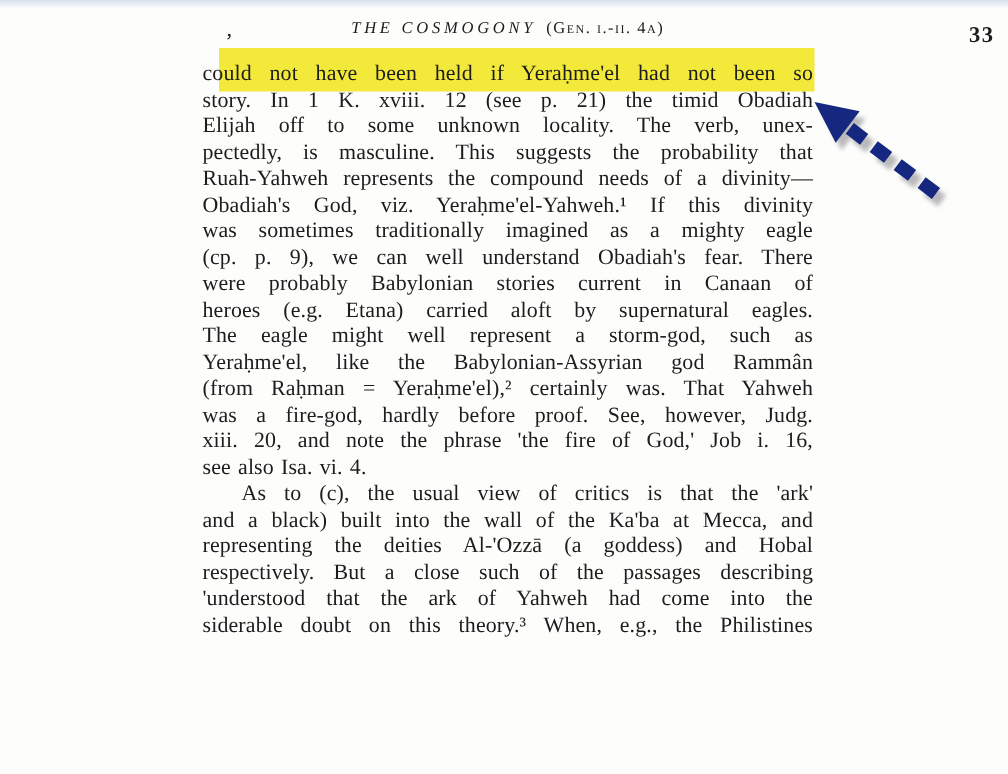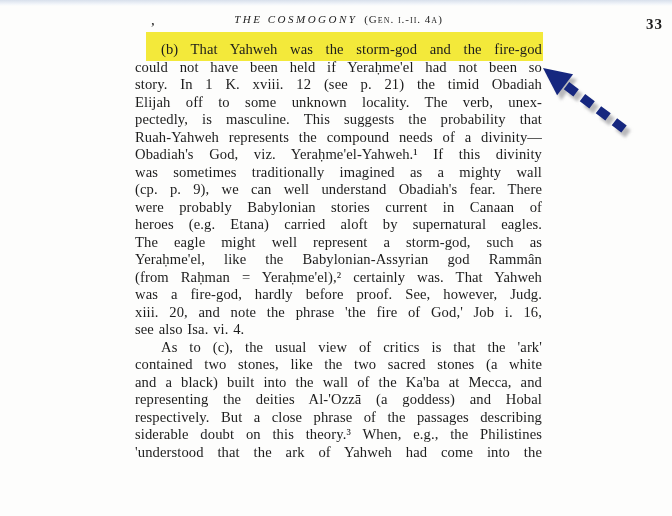--- a/index.html
+++ b/index.html
@@ -98,44 +98,42 @@
   <div class="header">
     <span class="title-main">THE COSMOGONY</span>
     <span class="title-ref">(Gen. i.-ii. 4a)</span>
   </div>
 
   <div class="page-number">33</div>
 
   <div class="highlight-rect"></div>
 
   <div class="text-block">
-    <div class="line indent">(b) That Yahweh was the storm-god and the fire-god</div>
     <div class="line">could not have been held if Yeraḥme'el had not been so</div>
     <div class="line">story.  In 1 K. xviii. 12 (see p. 21) the timid Obadiah</div>
     <div class="line">Elijah off to some unknown locality.  The verb, unex-</div>
     <div class="line">pectedly, is masculine.  This suggests the probability that</div>
     <div class="line">Ruah-Yahweh represents the compound needs of a divinity—</div>
     <div class="line">Obadiah's God, viz. Yeraḥme'el-Yahweh.¹  If this divinity</div>
-    <div class="line">was sometimes traditionally imagined as a mighty wall</div>
+    <div class="line">was sometimes traditionally imagined as a mighty eagle</div>
     <div class="line">(cp. p. 9), we can well understand Obadiah's fear.  There</div>
     <div class="line">were probably Babylonian stories current in Canaan of</div>
     <div class="line">heroes (e.g. Etana) carried aloft by supernatural eagles.</div>
     <div class="line">The eagle might well represent a storm-god, such as</div>
     <div class="line">Yeraḥme'el, like the Babylonian-Assyrian god Rammân</div>
     <div class="line">(from Raḥman = Yeraḥme'el),² certainly was.  That Yahweh</div>
     <div class="line">was a fire-god, hardly before proof.  See, however, Judg.</div>
     <div class="line">xiii. 20, and note the phrase 'the fire of God,' Job i. 16,</div>
     <div class="line end">see also Isa. vi. 4.</div>
     <div class="line indent">As to (c), the usual view of critics is that the 'ark'</div>
-    <div class="line">contained two stones, like the two sacred stones (a white</div>
     <div class="line">and a black) built into the wall of the Ka'ba at Mecca, and</div>
     <div class="line">representing the deities Al-'Ozzā (a goddess) and Hobal</div>
-    <div class="line">respectively.  But a close phrase of the passages describing</div>
+    <div class="line">respectively.  But a close such of the passages describing</div>
+    <div class="line">'understood that the ark of Yahweh had come into the</div>
     <div class="line">siderable doubt on this theory.³  When, e.g., the Philistines</div>
-    <div class="line">'understood that the ark of Yahweh had come into the</div>
   </div>
 
   <svg class="arrow-svg" width="104" height="84" viewBox="0 0 104 84">
     <g stroke="#16277f" fill="#16277f">
       <line x1="91" y1="72" x2="30" y2="26" stroke-width="9" stroke-dasharray="12 8"></line>
       <polygon points="10,11 40.1,17.2 24.1,38.2" stroke="none"></polygon>
     </g>
   </svg>
 
 </div>

